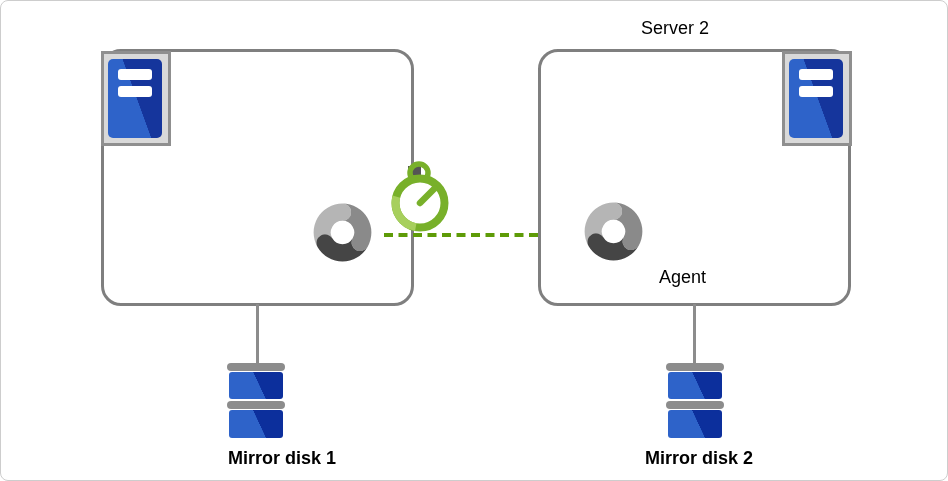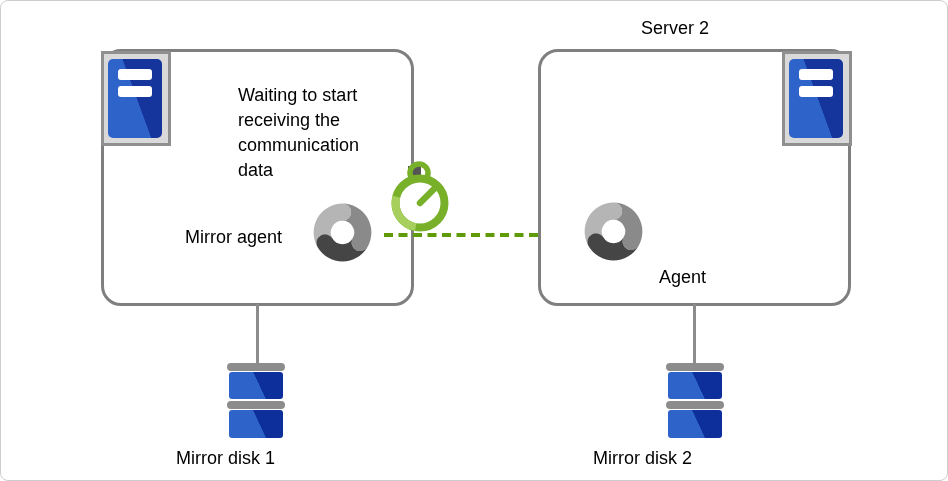--- a/index.html
+++ b/index.html
@@ -26,21 +26,21 @@
   }
   .server-icon .slot{
     position:absolute;left:10px;width:34px;height:11px;border-radius:3px;background:#fff;
   }
   .slot.s1{top:10px;} .slot.s2{top:27px;}
   .status{
     position:absolute;left:237px;top:82px;width:142px;
     font-size:18px;line-height:25px;text-align:left;
   }
   .agent-label{position:absolute;font-size:18px;line-height:24px;white-space:nowrap;}
-  .disk-label{position:absolute;font-size:18px;line-height:24px;text-align:left;width:160px;white-space:nowrap;}
+  .disk-label{position:absolute;font-size:18px;line-height:24px;text-align:right;width:160px;white-space:nowrap;font-weight:bold;}
   .connector{position:absolute;width:3px;height:60px;background:var(--connector-gray,#8c8c8c);}
   
   .disk{position:absolute;width:58px;height:75px;}
   .disk .cap{position:absolute;left:0;width:58px;height:8px;border-radius:4px;background:var(--connector-gray,#8c8c8c);}
   .disk .cap.c1{top:0;} .disk .cap.c2{top:38px;}
   .disk .platter{
     position:absolute;left:2px;width:54px;border-radius:3px;
     background:linear-gradient(65deg,var(--blue-light,#2e63c9) 55%,var(--disk-blue-dark,#0c2f9c) 55.5%);
   }
   .platter.p1{top:9px;height:27px;} .platter.p2{top:47px;height:28px;}
@@ -57,22 +57,20 @@
 
 <div class="canvas">
 
   <div class="server-box" style="left:100px;top:48px;"></div>
   <div class="server-icon" style="left:100px;top:50px;">
     <div class="body">
       <div class="slot s1"></div>
       <div class="slot s2"></div>
     </div>
   </div>
-  <div class="status">Waiting to start receiving the communication data</div>
-  <div class="agent-label" style="left:140px;top:224px;width:141px;text-align:right;">Mirror agent</div>
 
   <svg style="left:309px;top:199px;" width="65" height="65" viewBox="0 0 72 72" aria-hidden="true">
     <path class="donut-light" d="M 8.29 52 A 32 32 0 0 1 36 4 A 9.5 9.5 0 0 1 36 23 A 13 13 0 0 0 24.74 42.5 A 9.5 9.5 0 0 0 8.29 52 Z"></path>
     <path class="donut-mid" d="M 36 4 A 32 32 0 0 1 63.71 52 A 9.5 9.5 0 0 1 47.26 42.5 A 13 13 0 0 0 36 23 A 9.5 9.5 0 0 0 36 4 Z"></path>
     <path class="donut-dark" d="M 63.71 52 A 32 32 0 0 1 8.29 52 A 9.5 9.5 0 0 1 24.74 42.5 A 13 13 0 0 0 47.26 42.5 A 9.5 9.5 0 0 0 63.71 52 Z"></path>
   </svg>
 
   <svg style="left:388px;top:155px;" width="62" height="78" viewBox="0 0 62 78" aria-hidden="true">
     <rect x="19" y="10" width="13" height="13" fill="var(--watch-nub,#555555)"></rect>
     <circle class="watch-main" cx="30" cy="17" r="9" fill="none" stroke-width="5.5"></circle>

